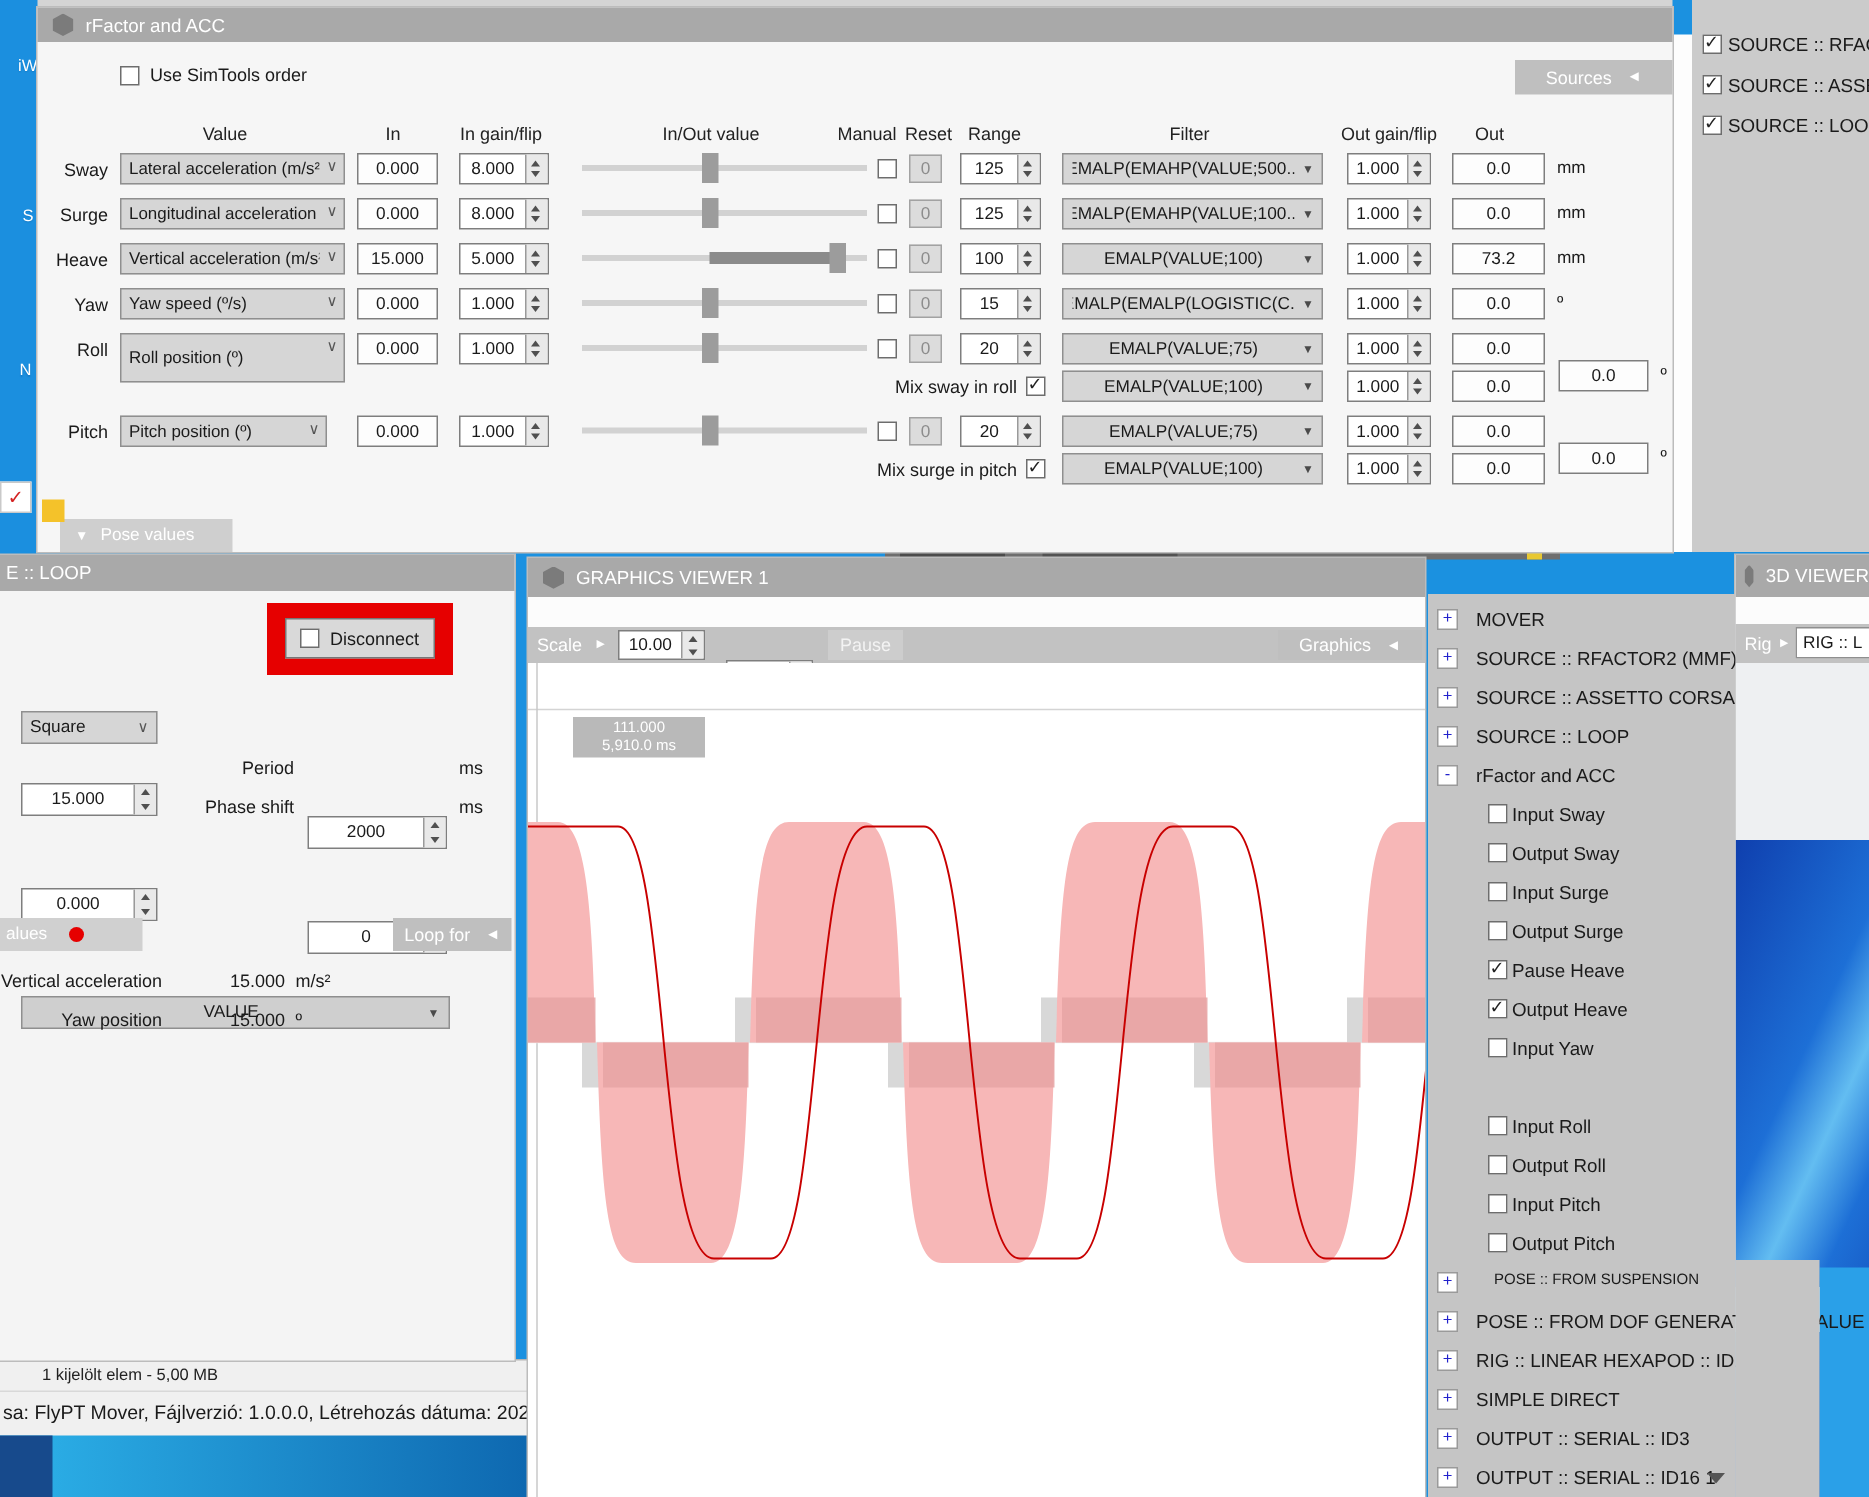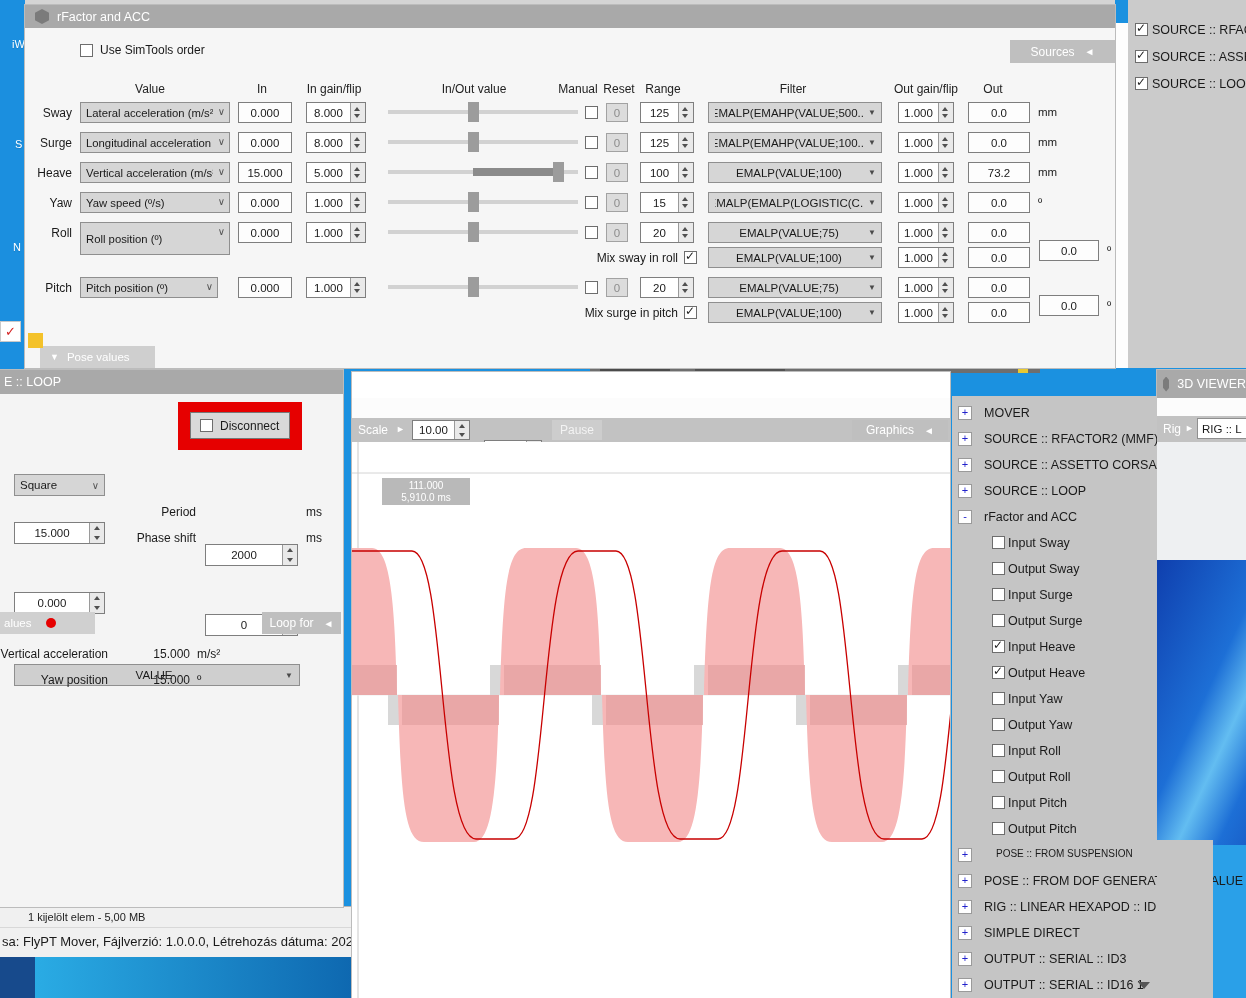--- a/index.html
+++ b/index.html
@@ -461,20 +461,24 @@
       <div style="position: absolute; left: 0px; top: 277px; width: 108px; text-align: right; font-size: 12px; white-space: nowrap;">Vertical acceleration</div>
       <div style="position: absolute; left: 145px; top: 277px; width: 45px; text-align: right; font-size: 12px;">15.000</div>
       <div style="position: absolute; left: 197px; top: 277px; font-size: 12px;">m/s²</div>
       <div style="position: absolute; left: 0px; top: 303px; width: 108px; text-align: right; font-size: 12px; white-space: nowrap;">Yaw position</div>
       <div style="position: absolute; left: 145px; top: 303px; width: 45px; text-align: right; font-size: 12px;">15.000</div>
       <div style="position: absolute; left: 197px; top: 303px; font-size: 12px;">º</div>
     </div>
 </div>
 
 <div class="abs win" id="graphics-viewer" style="left:352px;top:372px;width:598px;height:626px;background:#fff">
+  <div class="tbar abs" style="left:0;top:0;width:100%;height:26px">
+    <span class="hexicon"></span>
+    <span>GRAPHICS VIEWER 1</span>
+  </div>
   <div class="abs" style="left:0;top:26px;width:100%;height:20px;background:#fcfcfc"></div>
   <div class="abs" style="left:0;top:46px;width:100%;height:24px;background:#c2c2c2">
     <span class="abs" style="left:6px;top:5px;color:#fff;font-size:12px">Scale</span>
     <span class="abs" style="left:44px;top:6px;color:#fff;font-size:9px">►</span>
     <div class="spin abs" style="left:60px;top:2px;width:58px;height:20px">
       <span class="sval">10.00</span>
       <span class="arrows">
           <div>
             <span class="tri-up"></span>
           </div>
@@ -584,34 +588,30 @@
     <div class="treerow" style="position: absolute; top: 186px; height: 26px; display: flex; align-items: center;">
       <div class="cb" style="position: absolute; left: 40px; top: 6px;"></div>
       <div style="position: absolute; left: 56px; top: 6px; font-size: 12.5px; white-space: nowrap;">Input Surge</div>
     </div>
     <div class="treerow" style="position: absolute; top: 212px; height: 26px; display: flex; align-items: center;">
       <div class="cb" style="position: absolute; left: 40px; top: 6px;"></div>
       <div style="position: absolute; left: 56px; top: 6px; font-size: 12.5px; white-space: nowrap;">Output Surge</div>
     </div>
     <div class="treerow" style="position: absolute; top: 238px; height: 26px; display: flex; align-items: center;">
       <div class="cb checked" style="position: absolute; left: 40px; top: 6px;"></div>
-      <div style="position: absolute; left: 56px; top: 6px; font-size: 12.5px; white-space: nowrap;">Input Heave</div>
+      <div style="position: absolute; left: 56px; top: 6px; font-size: 12.5px; white-space: nowrap;">Pause Heave</div>
     </div>
     <div class="treerow" style="position: absolute; top: 264px; height: 26px; display: flex; align-items: center;">
       <div class="cb checked" style="position: absolute; left: 40px; top: 6px;"></div>
       <div style="position: absolute; left: 56px; top: 6px; font-size: 12.5px; white-space: nowrap;">Output Heave</div>
     </div>
     <div class="treerow" style="position: absolute; top: 290px; height: 26px; display: flex; align-items: center;">
       <div class="cb" style="position: absolute; left: 40px; top: 6px;"></div>
       <div style="position: absolute; left: 56px; top: 6px; font-size: 12.5px; white-space: nowrap;">Input Yaw</div>
     </div>
-    <div class="treerow" style="position: absolute; top: 316px; height: 26px; display: flex; align-items: center;">
-      <div class="cb" style="position: absolute; left: 40px; top: 6px;"></div>
-      <div style="position: absolute; left: 56px; top: 6px; font-size: 12.5px; white-space: nowrap;">Output Yaw</div>
-    </div>
     <div class="treerow" style="position: absolute; top: 342px; height: 26px; display: flex; align-items: center;">
       <div class="cb" style="position: absolute; left: 40px; top: 6px;"></div>
       <div style="position: absolute; left: 56px; top: 6px; font-size: 12.5px; white-space: nowrap;">Input Roll</div>
     </div>
     <div class="treerow" style="position: absolute; top: 368px; height: 26px; display: flex; align-items: center;">
       <div class="cb" style="position: absolute; left: 40px; top: 6px;"></div>
       <div style="position: absolute; left: 56px; top: 6px; font-size: 12.5px; white-space: nowrap;">Output Roll</div>
     </div>
     <div class="treerow" style="position: absolute; top: 394px; height: 26px; display: flex; align-items: center;">
       <div class="cb" style="position: absolute; left: 40px; top: 6px;"></div>

